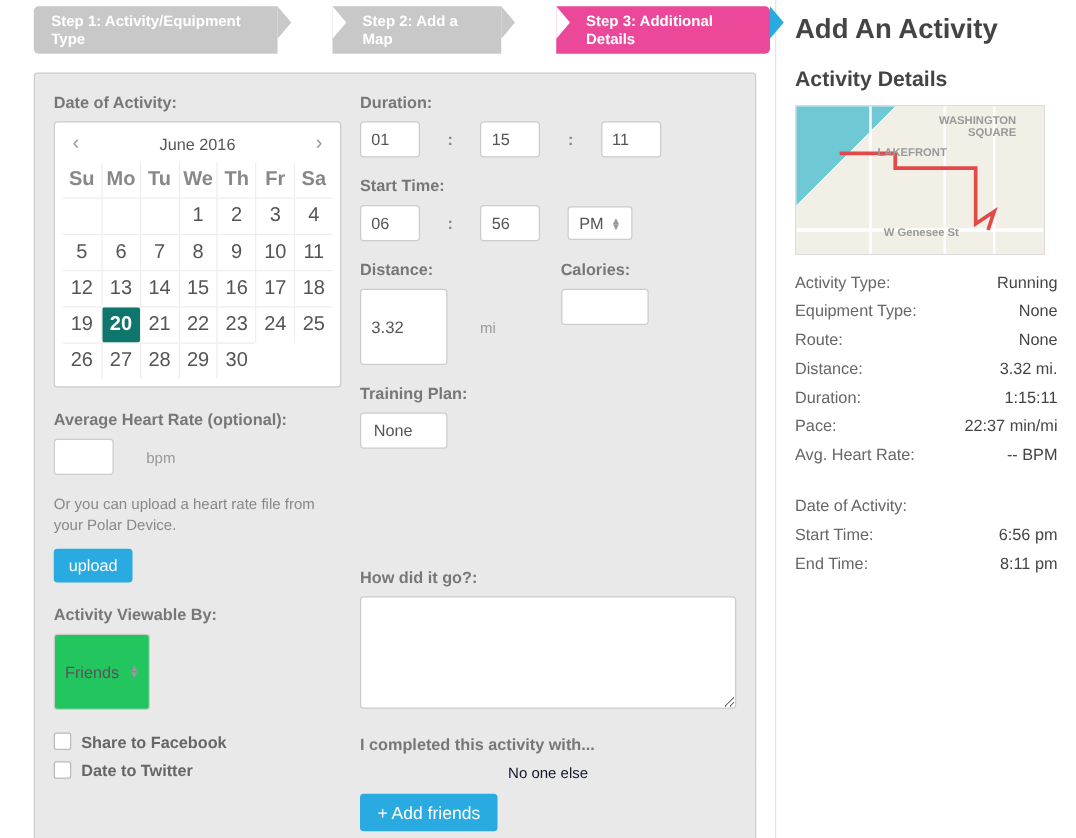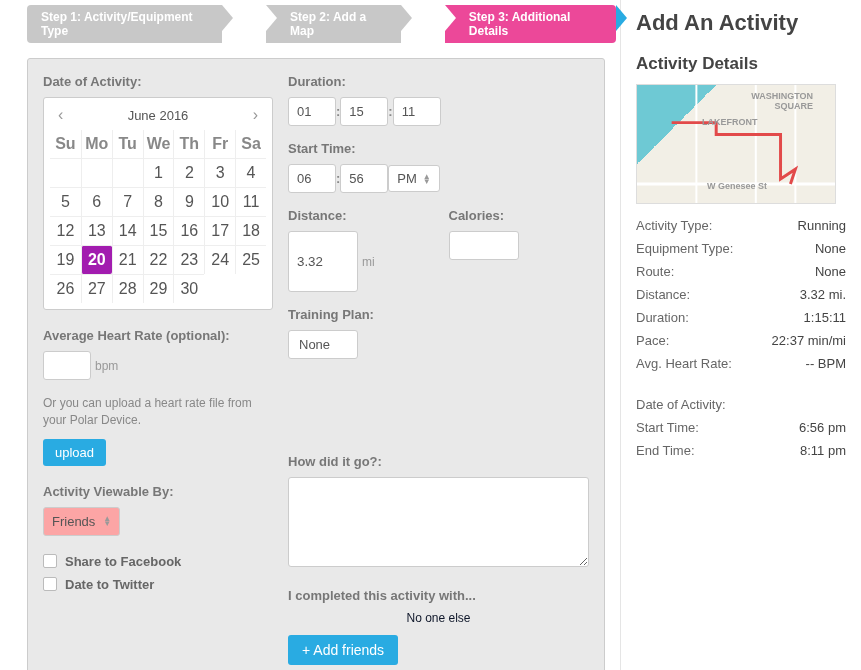--- a/index.html
+++ b/index.html
@@ -29,25 +29,25 @@
 
 .calendar { background: #fff; border: 1px solid #ccc; border-radius: 3px; padding: 6px; }
 .cal-header { display: flex; justify-content: space-between; align-items: center; padding: 2px 2px 6px 2px; }
 .cal-nav { color: #999; cursor: pointer; font-size: 16px; padding: 0 6px; }
 .cal-title { font-size: 13px; color: #555; }
 .cal-grid { display: grid; grid-template-columns: repeat(7, 1fr); }
 .cal-dow, .cal-day { text-align: center; padding: 5px 0; font-size: 16px; border-top: 1px solid #eee; border-left: 1px solid #eee; color: #555; }
 .cal-dow { font-weight: bold; color: #888; border-top: none; }
 .cal-grid > :nth-child(7n+1) { border-left: none; }
 .cal-day.empty { color: transparent; }
-.cal-day.selected { background: #a21caf; color: #fff; font-weight: bold; border-radius: 2px; }
+.cal-day.selected { background: #0f766e; color: #fff; font-weight: bold; border-radius: 2px; }
 .cal-day { cursor: pointer; }
 
 
-.input-row { display: flex; align-items: center; gap: 0; margin-bottom: 15px; }
+.input-row { display: flex; align-items: center; gap: 22px; margin-bottom: 15px; }
 .num-input { width: 48px; padding: 6px 8px; border: 1px solid #ccc; border-radius: 3px; background: #fff; color: #555; font-size: 13px; }
 .sep { color: #888; font-weight: bold; }
 .ampm-sel { padding: 5px 8px; border: 1px solid #ccc; border-radius: 3px; background: #fff; color: #555; display: flex; align-items: center; gap: 6px; }
 .stepper-icon { display: inline-block; width: 8px; line-height: 5px; font-size: 8px; color: #999; }
 .stepper-icon::before { content: "▲"; display: block; }
 .stepper-icon::after { content: "▼"; display: block; }
 
 .dist-row { display: flex; gap: 20px; }
 .dist-col { flex: 1; }
 .unit { color: #999; font-size: 12px; margin-left: 4px; }
@@ -56,21 +56,21 @@
 
 .plan-sel { padding: 6px 10px; border: 1px solid #ccc; border-radius: 3px; background: #fff; color: #555; display: inline-block; min-width: 70px; }
 
 .hr-input { width: 48px; padding: 6px 8px; border: 1px solid #ccc; border-radius: 3px; background: #fff; }
 
 .hint { color: #888; font-size: 12px; line-height: 1.4; margin-bottom: 10px; }
 
 .btn-blue { background: #29abe2; color: #fff; border: none; border-radius: 3px; padding: 7px 14px; font-size: 14px; cursor: pointer; }
 .btn-blue.small { padding: 6px 12px; font-size: 13px; }
 
-.sel-friends { padding: 6px 8px; border: 1px solid #ccc; border-radius: 3px; background: #fca5a5; color: #555; display: inline-flex; align-items: center; gap: 8px; }
+.sel-friends { padding: 22px 8px; border: 1px solid #ccc; border-radius: 3px; background: #22c55e; color: #555; display: inline-flex; align-items: center; gap: 8px; }
 
 .checkbox-row { display: flex; align-items: center; gap: 8px; margin-bottom: 8px; color: #666; font-weight: bold; }
 .cb { width: 14px; height: 14px; border: 1px solid #bbb; border-radius: 2px; background: #fff; display: inline-block; }
 
 .textarea { width: 100%; height: 90px; border: 1px solid #ccc; border-radius: 3px; background: #fff; resize: both; padding: 6px; font-family: inherit; }
 
 .section-gap { margin-top: 18px; }
 
 .noone { color: #0f172a; font-size: 12px; margin-bottom: 10px; text-align: center; }
 

